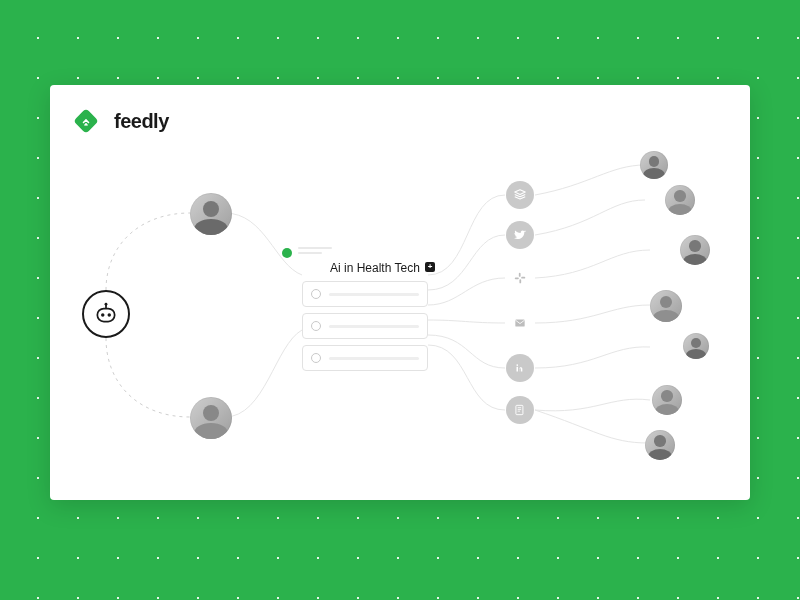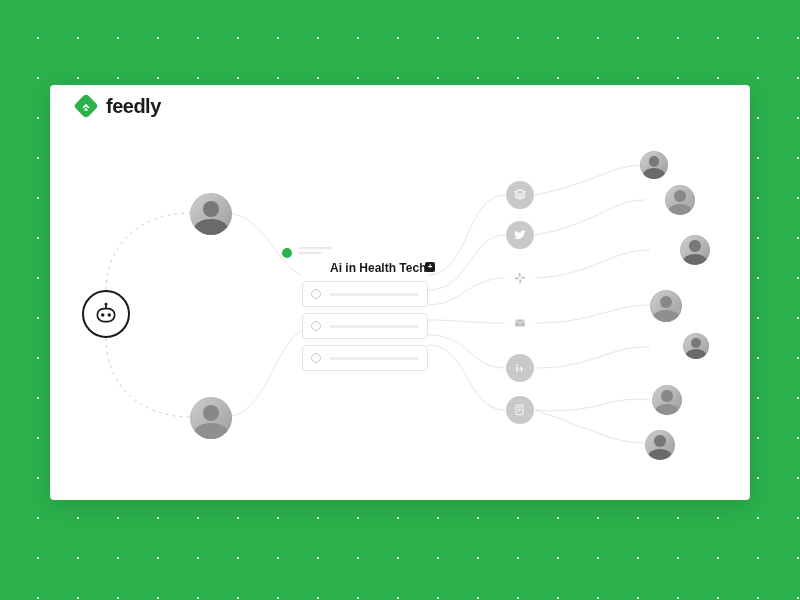--- a/index.html
+++ b/index.html
@@ -20,21 +20,21 @@
     position: absolute;
     left: 50px; top: 85px;
     width: 700px; height: 415px;
     background: #fff;
     border-radius: 4px;
     box-shadow: 0 6px 24px rgba(0,0,0,0.15);
     overflow: hidden;
   }
 
   
-  .logo { position: absolute; top: 9px; left: 24px; display: flex; align-items: center; gap: 8px; }
+  .logo { position: absolute; top: 24px; left: 24px; display: flex; align-items: center; gap: 16px; }
   .logo-mark { width: 24px; height: 24px; }
   .logo-text { font-weight: 700; font-size: 20px; color: #1a1a1a; letter-spacing: -0.5px; }
 
   
   .robot {
     position: absolute;
     left: 32px; top: 205px;
     width: 48px; height: 48px;
     border: 2px solid #1a1a1a;
     border-radius: 50%;
@@ -65,21 +65,21 @@
     content: "";
     width: 80%; height: 50%;
     background: #6a6a6a;
     border-radius: 50% 50% 0 0;
     position: absolute; bottom: -12%;
   }
   .avatar.light::before { background:#888; }
   .avatar.light::after  { background:#8f8f8f; }
 
   
-  .board-title { position: absolute; font-size: 12px; font-weight: 700; color: #1a1a1a; }
+  .board-title { position: absolute; font-size: 12px; font-weight: 400; color: #1a1a1a; }
   .title-dot {
       position:absolute; width:10px; height:10px; border-radius:50%;
       background:#2BB24C; display:flex; align-items:center; justify-content:center;
       color:#fff; font-size:7px; font-weight:700;
   }
   .title-plus {
       position:absolute; width:10px; height:10px; border-radius:2px;
       background:#1a1a1a; color:#fff; font-size:8px; line-height:10px; text-align:center; font-weight:700;
   }
   .row {

